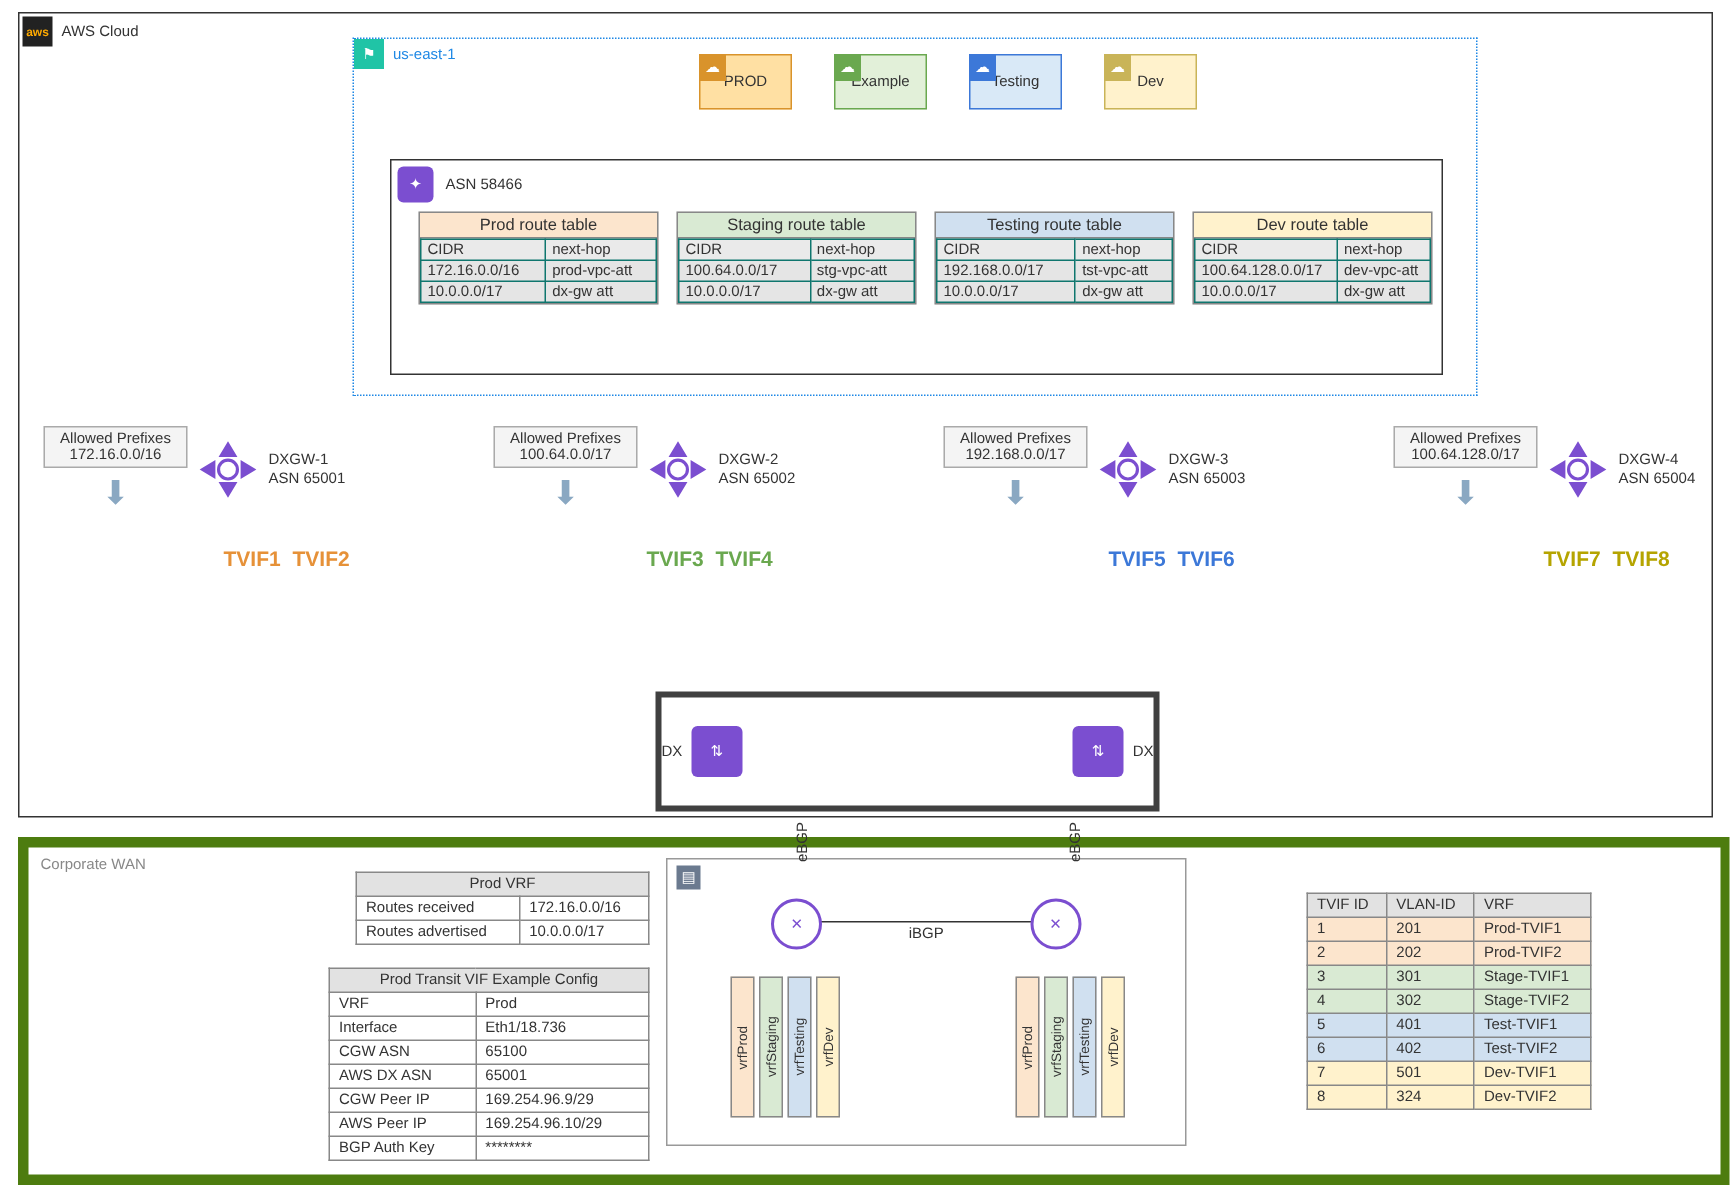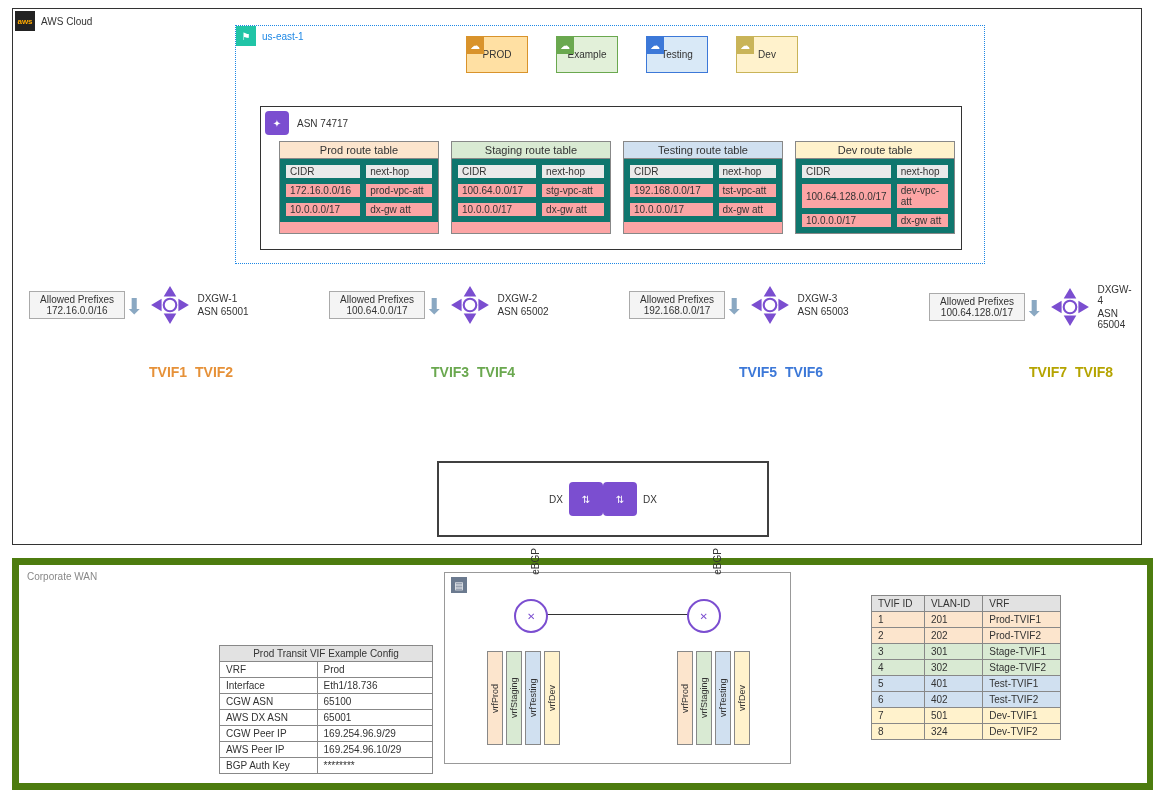--- a/index.html
+++ b/index.html
@@ -14,56 +14,56 @@
 .env{width:60px;height:35px;border:1px solid #aaa;display:flex;align-items:center;justify-content:center;position:relative;font-size:10px}
 .env .icon{position:absolute;left:-1px;top:-1px;width:18px;height:18px;display:flex;align-items:center;justify-content:center;font-size:10px;color:#fff}
 .env.prod{background:#ffe0a3;border-color:#d9932b}.env.prod .icon{background:#d9932b}
 .env.stg{background:#e2f0d9;border-color:#6aa84f}.env.stg .icon{background:#6aa84f}
 .env.tst{background:#d9e9f7;border-color:#3c78d8}.env.tst .icon{background:#3c78d8}
 .env.dev{background:#fff2cc;border-color:#c9b458}.env.dev .icon{background:#c9b458}
 .tgw-box{position:absolute;left:24px;top:80px;width:700px;height:142px;border:1px solid #333}
 .tgw-label{display:flex;align-items:center;gap:8px;padding:4px}
 .tgw-badge{width:24px;height:24px;background:#7b4ed0;border-radius:4px;display:flex;align-items:center;justify-content:center;color:#fff}
 .rts{position:absolute;left:18px;top:34px;display:flex;gap:12px}
-.rt{border:1px solid #888;width:158px;background:#fca5a5}
+.rt{border:1px solid #888;width:158px;background:#e5e5e5}
 .rt .hdr{text-align:center;border-bottom:1px solid #888;padding:2px;font-size:11px}
 .rt.prod .hdr{background:#fce5cd}.rt.stg .hdr{background:#d9ead3}.rt.tst .hdr{background:#d0e0f0}.rt.dev .hdr{background:#fff2cc}
-.rt table{width:100%;border-collapse:collapse}.rt th,.rt td{border:6px solid #0f766e;padding:1px 4px;font-size:10px;text-align:left;font-weight:normal}
+.rt table{width:100%;border-collapse:collapse}.rt th,.rt td{border:1px solid #0f766e;padding:1px 4px;font-size:10px;text-align:left;font-weight:normal}
 .rt th{background:#eaeaea}
 .dxgw-row{position:absolute;top:275px;left:16px;width:1108px;height:95px}
 .dxgw{position:absolute;display:flex;align-items:center;gap:6px}
 .prefix-box{border:1px solid #aaa;background:#f4f4f4;padding:2px 6px;font-size:10px;min-width:82px;text-align:center}
 .arrow-down{margin:4px 0 0 0;color:#8aa8c2;font-size:22px;text-align:center}
 .dxgw-icon{width:42px;height:42px;border-radius:6px}
 .dxgw-icon svg{width:42px;height:42px}
 .dxgw-meta{display:flex;flex-direction:column;gap:2px}
 .tvif-row{position:absolute;left:0;top:80px;width:100%}
 .tvif{position:absolute;font-size:14px;font-weight:bold}
 .c-or{color:#e69138}.c-gr{color:#6aa84f}.c-bl{color:#3c78d8}.c-yl{color:#b5a400}
-.dx-box{position:absolute;left:424px;top:452px;width:328px;height:72px;border:2px solid #404040;display:flex;align-items:center;justify-content:center}
+.dx-box{position:absolute;left:424px;top:452px;width:328px;height:72px;border:4px solid #404040;display:flex;align-items:center;justify-content:space-between}
 .dx-item{display:flex;align-items:center;gap:6px}
 .dx-icon{width:34px;height:34px;background:#7b4ed0;border-radius:4px;display:flex;align-items:center;justify-content:center;color:#fff}
 .wan-box{position:absolute;left:12px;top:558px;width:1128px;height:218px;border:7px solid #4d7c0f}
 .wan-label{position:absolute;left:8px;top:6px;color:#888}
 .vrf-table,.cfg-table,.tvif-table{border:1px solid #888;border-collapse:collapse}
 .vrf-table td,.vrf-table th,.cfg-table td,.cfg-table th,.tvif-table td,.tvif-table th{border:1px solid #888;padding:2px 6px;font-size:10px;text-align:left}
 .vrf-table .hdr-row td,.cfg-table .hdr-row td{text-align:center;background:#e2e2e2}
 .tvif-table th{background:#e2e2e2;font-weight:normal}
 .tvif-table tr.r-or td{background:#fce5cd}.tvif-table tr.r-gr td{background:#d9ead3}.tvif-table tr.r-bl td{background:#d0e0f0}.tvif-table tr.r-yl td{background:#fff2cc}
 .asn-box{position:absolute;left:444px;top:572px;width:345px;height:190px;border:1px solid #999}
 .asn-label{text-align:center;padding:4px 0 0 0}
 .router{width:30px;height:30px;border:2px solid #7b4ed0;border-radius:50%;display:flex;align-items:center;justify-content:center;color:#7b4ed0;background:#fff;position:relative;z-index:2}
 .routers{position:absolute;top:26px;left:0;width:100%;display:flex;justify-content:space-around;align-items:center}
 .iBGP-line{position:absolute;top:41px;left:90px;width:165px;border-top:1px solid #333}
 .iBGP-lbl{position:absolute;top:44px;left:0;width:100%;text-align:center}
 .vrf-strip{position:absolute;top:78px;display:flex;gap:3px}
 .vrf-strip .v{width:14px;height:92px;border:1px solid #888;writing-mode:vertical-rl;text-align:center;font-size:9px;display:flex;align-items:center;justify-content:center;transform:rotate(180deg)}
 .vrf-strip .v.p{background:#fce5cd}.vrf-strip .v.s{background:#d9ead3}.vrf-strip .v.t{background:#d0e0f0}.vrf-strip .v.d{background:#fff2cc}
 .ebgp{position:absolute;writing-mode:vertical-rl;font-size:10px;transform:rotate(180deg)}
-.prefix-col{display:flex;flex-direction:row;align-items:center}
+.prefix-col{display:flex;flex-direction:column;align-items:center}
 </style>
 </head>
 <body>
 
 <div class="canvas">
 
 <div class="cloud-box">
   <div class="cloud-label">
     <span class="aws-badge">aws</span>
     <span>AWS Cloud</span>
@@ -90,21 +90,21 @@
           </div>
       <div class="env dev">
             <span class="icon">☁</span>
             <span>Dev</span>
           </div>
     </div>
 
     <div class="tgw-box">
       <div class="tgw-label">
             <span class="tgw-badge">✦</span>
-            <span>ASN 74717</span>
+            <span>ASN 58466</span>
           </div>
       <div class="rts">
         <div class="rt prod">
               <div class="hdr">Prod route table</div>
               <table>
                 <tbody>
                   <tr>
                     <th>CIDR</th>
                     <th>next-hop</th>
                   </tr>
@@ -274,20 +274,35 @@
     <div class="dx-item">
           <span class="dx-icon">⇅</span>
           <span>DX</span>
         </div>
   </div>
 </div>
 
 <div class="wan-box">
   <span class="wan-label">Corporate WAN</span>
 
+  <table class="vrf-table" style="position:absolute;left:218px;top:16px;width:196px">
+    <tbody>
+          <tr class="hdr-row">
+            <td colspan="2">Prod VRF</td>
+          </tr>
+    <tr>
+            <td>Routes received</td>
+            <td>172.16.0.0/16</td>
+          </tr>
+    <tr>
+            <td>Routes advertised</td>
+            <td>10.0.0.0/17</td>
+          </tr>
+  </tbody>
+      </table>
 
   <table class="cfg-table" style="position:absolute;left:200px;top:80px;width:214px">
     <tbody>
           <tr class="hdr-row">
             <td colspan="2">Prod Transit VIF Example Config</td>
           </tr>
     <tr>
             <td>VRF</td>
             <td>Prod</td>
           </tr>
@@ -369,20 +384,21 @@
       </table>
 </div>
 
 <div class="asn-box">
   <span style="position:absolute;left:6px;top:4px;width:16px;height:16px;background:#6b7a8f;color:#fff;display:flex;align-items:center;justify-content:center">▤</span>
   <div class="routers">
     <div class="router">✕</div>
     <div class="router">✕</div>
   </div>
   <div class="iBGP-line"></div>
+  <div class="iBGP-lbl">iBGP</div>
   <div class="vrf-strip" style="left:42px">
     <div class="v p">vrfProd</div>
         <div class="v s">vrfStaging</div>
         <div class="v t">vrfTesting</div>
         <div class="v d">vrfDev</div>
   </div>
   <div class="vrf-strip" style="left:232px">
     <div class="v p">vrfProd</div>
         <div class="v s">vrfStaging</div>
         <div class="v t">vrfTesting</div>

